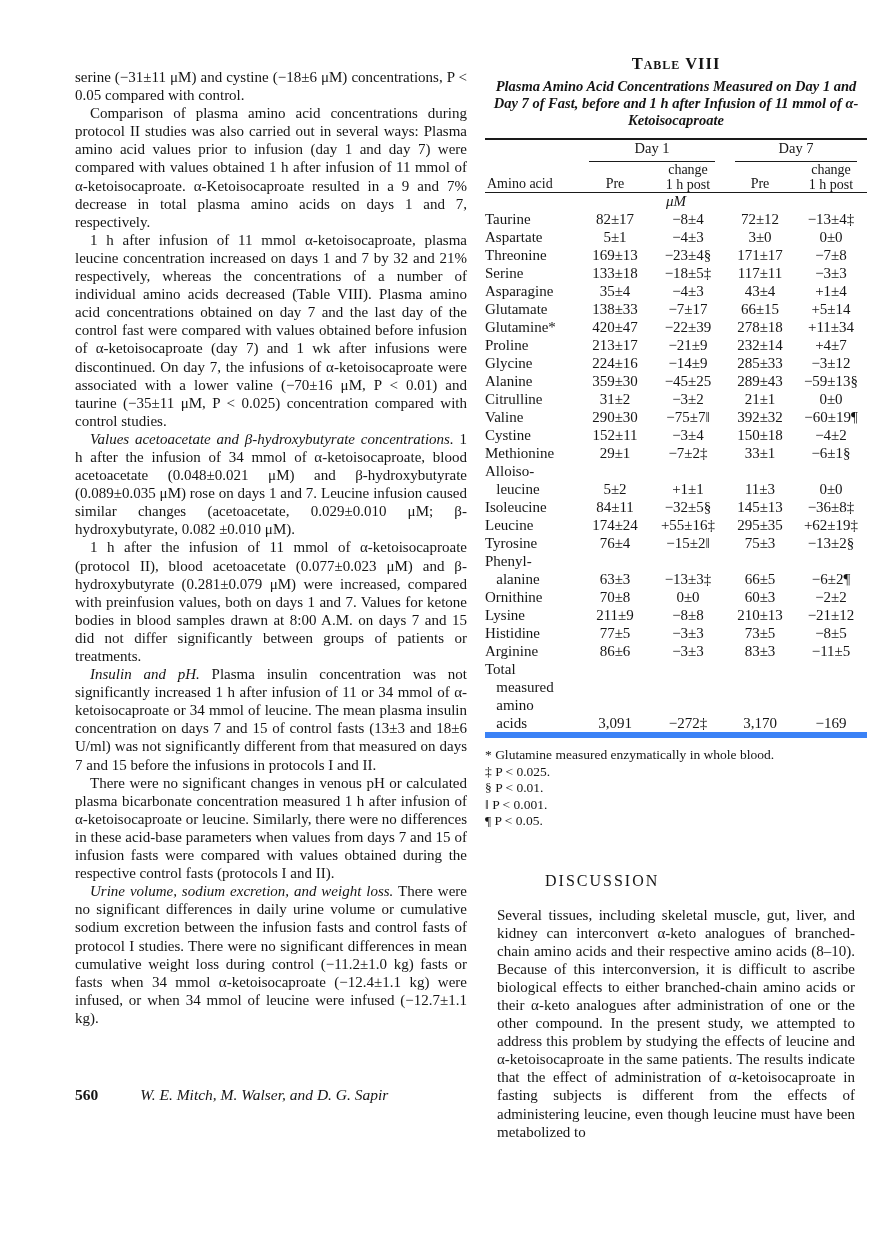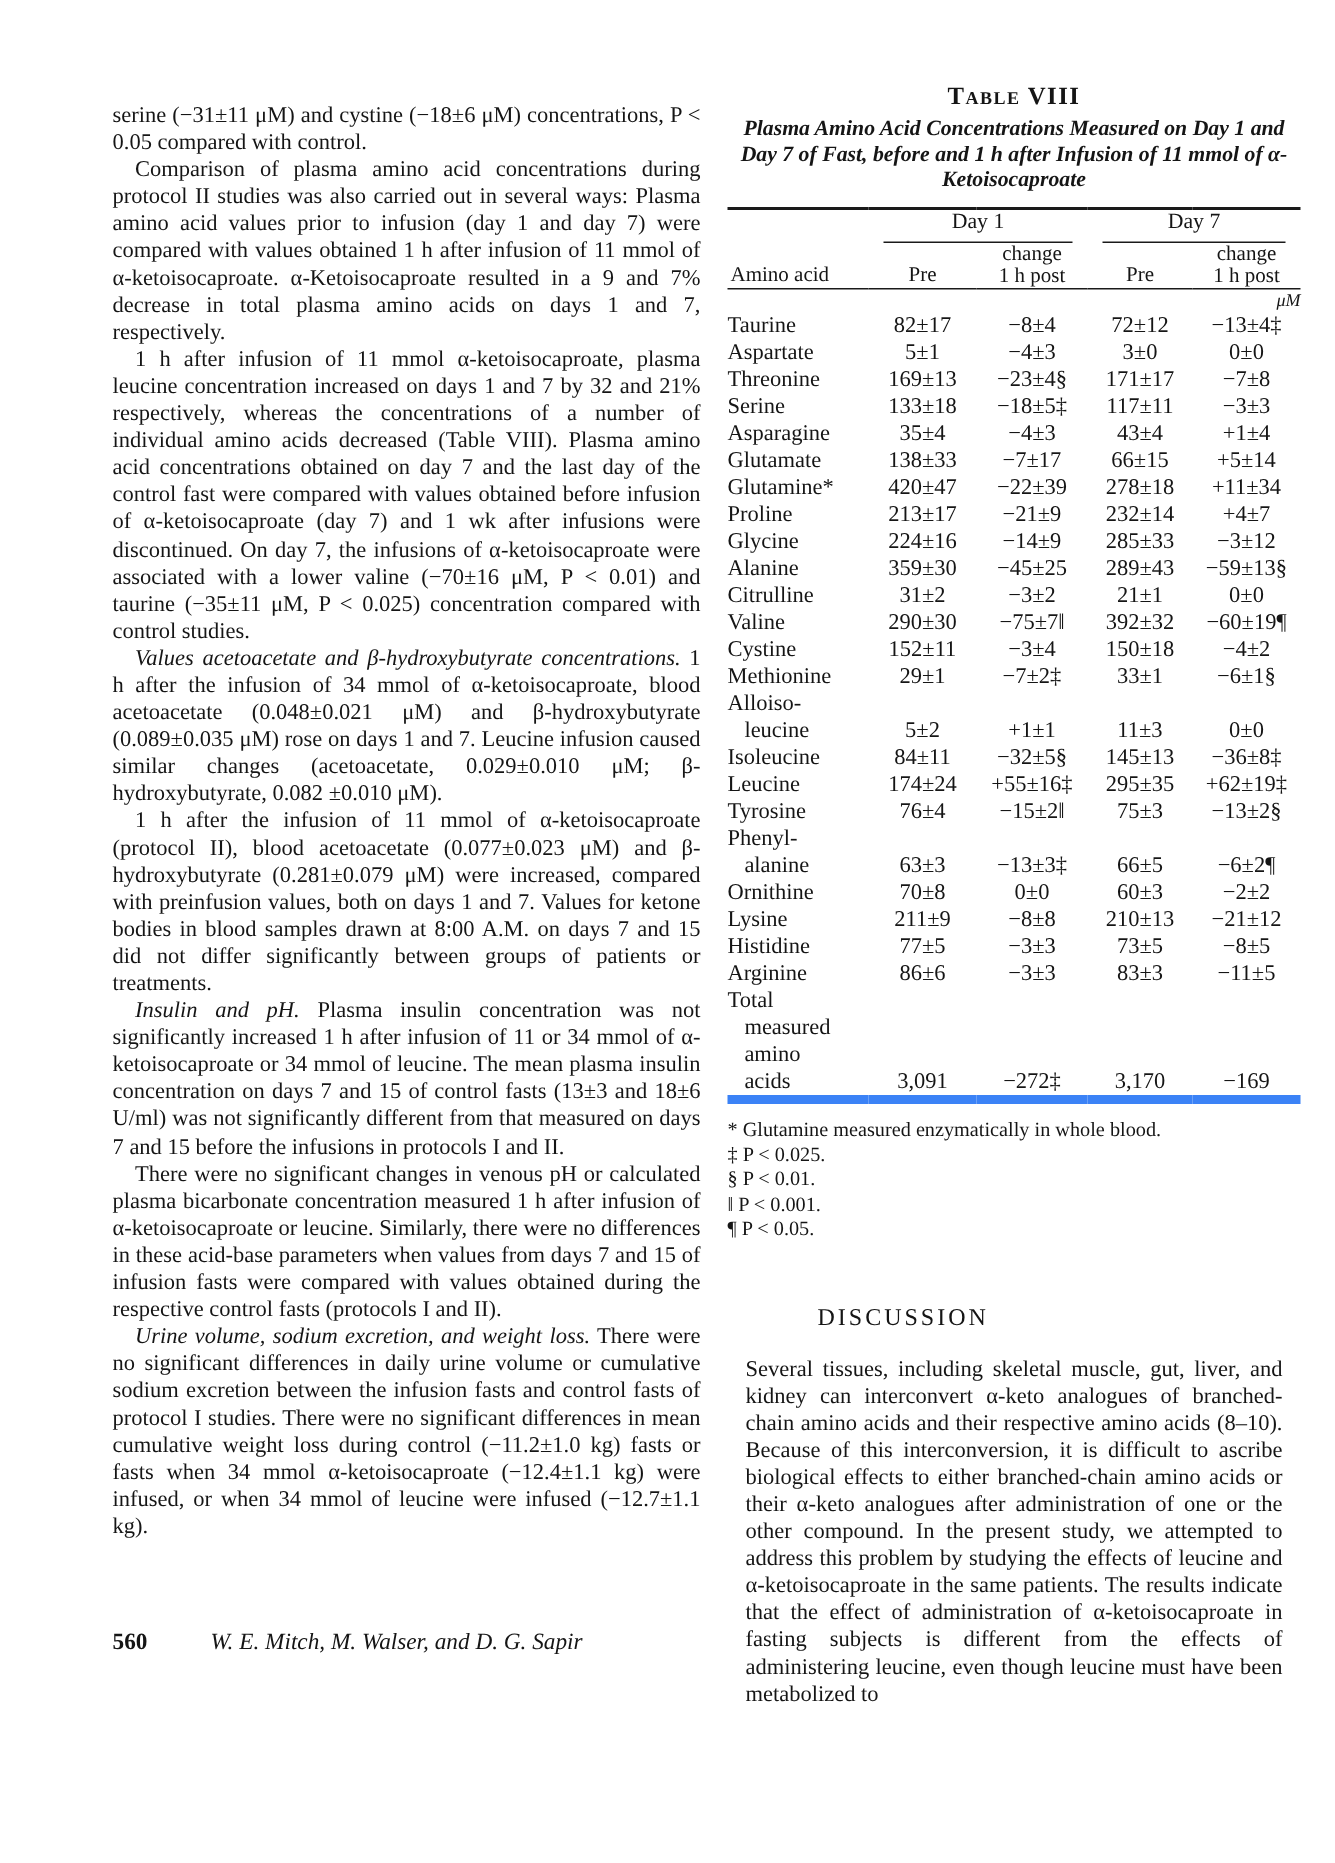--- a/index.html
+++ b/index.html
@@ -36,21 +36,21 @@
     border-bottom:1px solid #1a1a1a;margin:0 10px;padding-bottom:4px;
     text-align:center;font-size:14.5px;
   }
   .hdr-row th{
     border-bottom:1px solid #1a1a1a;vertical-align:bottom;
     font-size:14px;padding:6px 0 5px;text-align:center;
   }
   .hdr-row th.name-col{text-align:left;padding-left:2px;}
   .two-line{white-space:pre-line;line-height:15px;}
   td.unit{
-    text-align:right;font-style:italic;font-size:12px;padding:5px 0 4px;
+    text-align:center;font-style:italic;font-size:15px;padding:5px 0 4px;
   }
   .data-row td{line-height:18px;vertical-align:bottom;}
   td.name{text-align:left;white-space:pre-wrap;padding-left:2px;}
   td.val{text-align:center;}
   .total-body td{padding-top:12px;padding-bottom:8px;border-bottom:6px solid #3b82f6;}
   .footnotes{margin-top:9px;font-size:13.5px;line-height:16.5px;}
   .fn{margin:0;}
   .disc-heading{
     margin-top:42px;padding-left:60px;letter-spacing:2px;
     font-size:16px;

